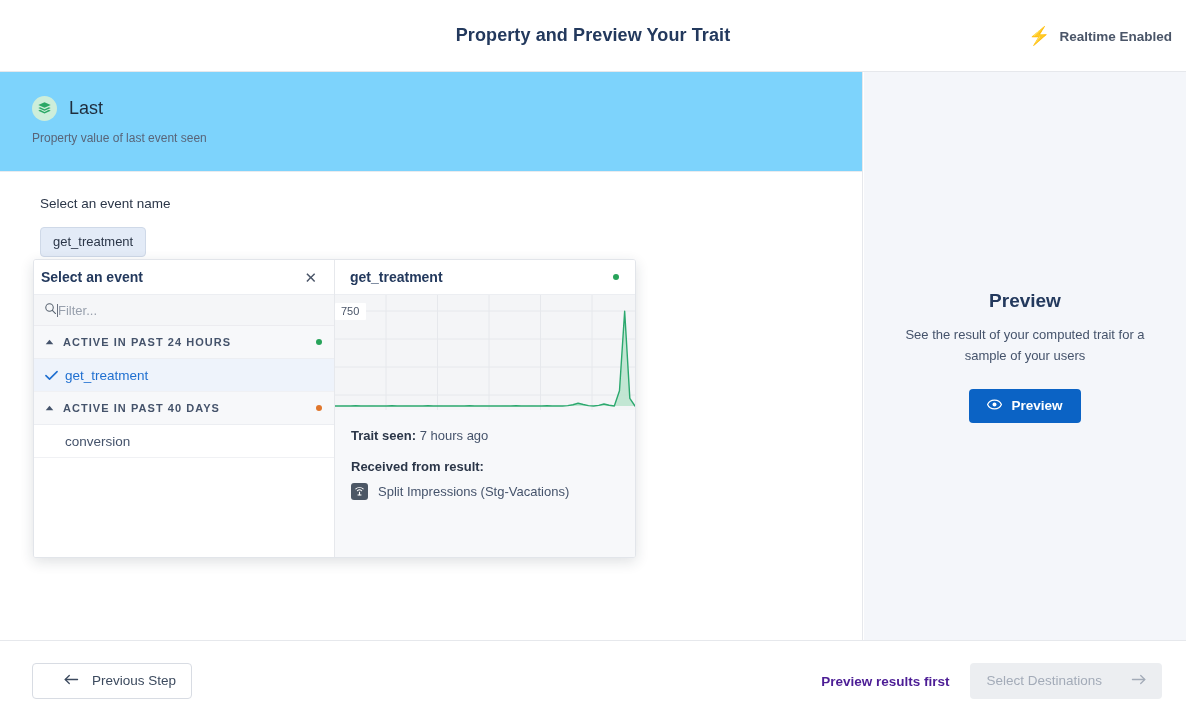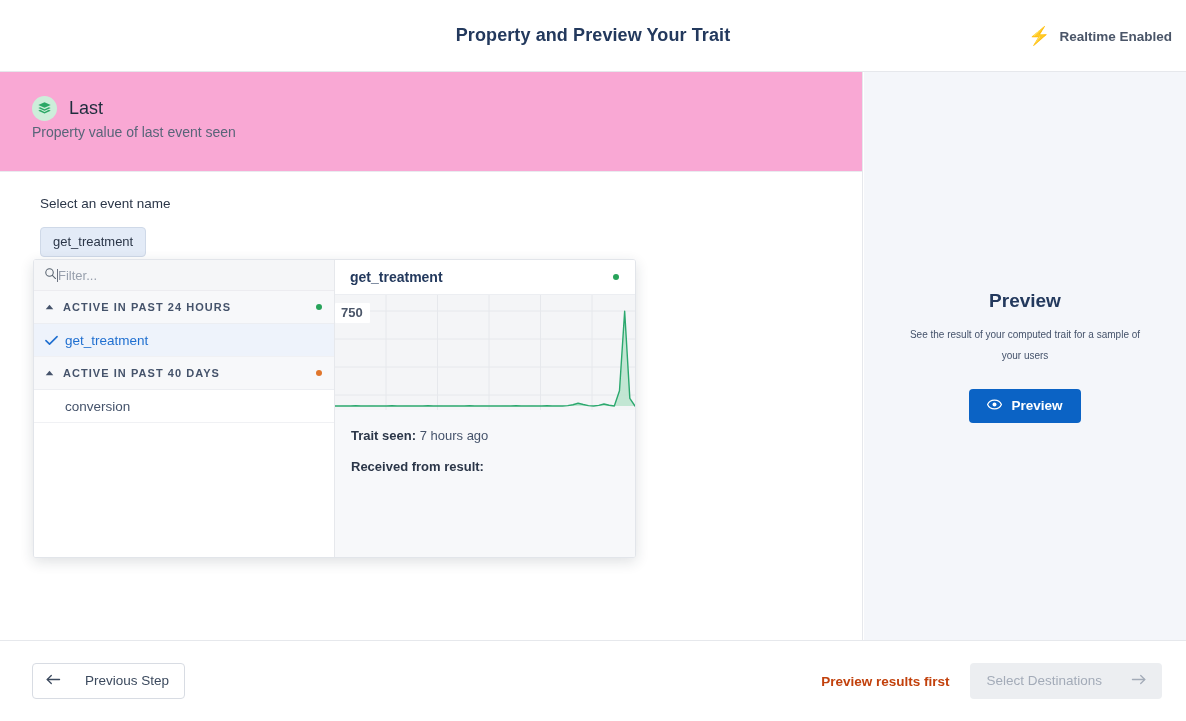--- a/index.html
+++ b/index.html
@@ -40,33 +40,33 @@
   
   .left-col {
     position: absolute; left: 0; top: 72px;
     width: 863px; height: 568px;
     background: #ffffff;
     border-right: 1px solid #e6e8ec;
   }
   .trait-head {
     position: relative;
     height: 100px;
-    background: #f9a8d4;
+    background: #7dd3fc;
     border-bottom: 1px solid #e9ebef;
     padding: 24px 0 0 32px;
   }
   .trait-title-row { display: flex; align-items: center; gap: 12px; }
   .trait-badge {
     width: 25px; height: 25px; border-radius: 50%;
     background: #cdeeda;
     display: flex; align-items: center; justify-content: center;
     flex: none;
   }
   .trait-title { font-size: 18px; color: #1f2d3d; font-weight: 400; }
-  .trait-sub { margin-top: 3px; font-size: 14px; color: #596579; }
+  .trait-sub { margin-top: 10px; font-size: 12px; color: #596579; }
 
   
   .section { padding: 24px 0 0 40px; }
   .section-label { font-size: 13.5px; color: #2b3648; }
   .chip {
     display: inline-block; margin-top: 16px;
     padding: 6px 12px 7px;
     background: #e3ebf7;
     border: 1px solid #cfd9e8;
     border-radius: 4px;
@@ -143,21 +143,21 @@
     padding: 0 16px 0 15px;
     border-bottom: 1px solid #eceef2;
   }
   .pr-head .pr-title { flex: 1; font-size: 14px; font-weight: bold; color: #23395d; }
   .chart-wrap { position: relative; height: 115px; background: #f4f5f7; overflow: hidden; }
   .chart-wrap svg { display: block; }
   .y-label {
     position: absolute; left: 0; top: 8px;
     background: #ffffff;
     padding: 2px 7px 3px 6px;
-    font-size: 13px; font-weight: bold; color: #4a5568;
+    font-size: 11px; font-weight: normal; color: #4a5568;
     border-radius: 1px;
   }
   .pr-body { flex: 1; padding: 18px 16px 0 16px; background: #f7f8fa; }
   .kv { font-size: 13px; color: #45536b; }
   .kv b { color: #2b3648; }
   .src-head { margin-top: 16px; font-size: 13px; font-weight: bold; color: #2b3648; }
   .src-row { margin-top: 9px; display: flex; align-items: center; gap: 10px; }
   .src-icon {
     width: 17px; height: 17px; border-radius: 3px;
     background: #4c5765;
@@ -170,21 +170,21 @@
   .preview-pane {
     position: absolute; left: 864px; top: 72px;
     width: 322px; height: 568px;
     background: #f4f6fa;
     display: flex; flex-direction: column;
     align-items: center; justify-content: center;
   }
   .pv-title { font-size: 19px; font-weight: bold; color: #23395d; }
   .pv-sub {
     margin-top: 12px; width: 240px; text-align: center;
-    font-size: 10px; color: #45536b; line-height: 21px;
+    font-size: 13px; color: #45536b; line-height: 21px;
   }
   .pv-btn {
     margin-top: 23px;
     display: inline-flex; align-items: center; gap: 9px;
     background: #0b63c5; color: #ffffff;
     border: none; border-radius: 4px;
     padding: 9px 18px 10px;
     font-family: inherit; font-size: 13.5px; font-weight: bold;
     cursor: pointer;
   }
@@ -192,31 +192,31 @@
   
   .footer {
     position: absolute; left: 0; top: 640px;
     width: 1186px; height: 81px;
     background: #ffffff;
     border-top: 1px solid #e6e8ec;
     display: flex; align-items: center;
     padding: 0 24px 0 32px;
   }
   .btn-prev {
-    display: inline-flex; align-items: center; gap: 24px;
+    display: inline-flex; align-items: center; gap: 13px;
     background: #ffffff; color: #3c4a5e;
     border: 1px solid #d8dce3; border-radius: 4px;
-    padding: 9px 15px 10px 13px;
+    padding: 9px 15px 10px 31px;
     font-family: inherit; font-size: 13.5px;
     cursor: pointer;
   }
   .footer-right {
     margin-left: auto; display: flex; align-items: center; gap: 21px;
   }
-  .hint { font-size: 13.5px; font-weight: bold; color: #c2410c; }
+  .hint { font-size: 13.5px; font-weight: bold; color: #4c1d95; }
   .btn-next {
     display: inline-flex; align-items: center; gap: 29px;
     background: #eceef1; color: #a3abb8;
     border: none; border-radius: 4px;
     padding: 10px 16px 11px;
     font-family: inherit; font-size: 13.5px;
     cursor: default;
   }
 </style>
 </head>
@@ -252,20 +252,24 @@
 
     <div class="section">
       <div class="section-label">Select an event name</div>
       <div class="chip">get_treatment</div>
     </div>
   </div>
 
   <div class="picker">
 
     <div class="picker-left">
+      <div class="picker-head">
+        <span class="ph-title">Select an event</span>
+        <span class="close-x">✕</span>
+      </div>
 
       <div class="filter-row">
         <span>
           <svg width="13" height="13" viewBox="0 0 16 16" aria-hidden="true">
             <circle cx="6.8" cy="6.8" r="4.6" fill="none" stroke="#57626f" stroke-width="1.3"></circle>
             <line x1="10.3" y1="10.3" x2="14.2" y2="14.2" stroke="#57626f" stroke-width="1.3" stroke-linecap="round"></line>
           </svg>
         </span>
         <span class="caret-text"></span>
         <span class="filter-ph">Filter...</span>
@@ -331,20 +335,31 @@
           </svg>
         <span class="y-label">750</span>
       </div>
 
       <div class="pr-body">
         <div class="kv">
           <b>Trait seen:</b>
           <span>7 hours ago</span>
         </div>
         <div class="src-head">Received from result:</div>
+        <div class="src-row">
+          <span class="src-icon">
+            <svg width="11" height="11" viewBox="0 0 12 12" aria-hidden="true">
+              <path d="M2 3.2a6 6 0 0 1 8 0" fill="none" stroke="#ffffff" stroke-width="1.1" stroke-linecap="round"></path>
+              <path d="M3.6 5.2a3.6 3.6 0 0 1 4.8 0" fill="none" stroke="#ffffff" stroke-width="1.1" stroke-linecap="round"></path>
+              <rect x="5.4" y="6.3" width="1.2" height="3.6" fill="#ffffff"></rect>
+              <rect x="3.9" y="9.2" width="4.2" height="1.2" fill="#ffffff"></rect>
+            </svg>
+          </span>
+          <span class="src-name">Split Impressions (Stg-Vacations)</span>
+        </div>
       </div>
     </div>
   </div>
 
   <div class="preview-pane">
     <div class="pv-title">Preview</div>
     <div class="pv-sub">See the result of your computed trait for a sample of your users</div>
     <button class="pv-btn">
       <span>
         <svg width="15" height="11" viewBox="0 0 16 11" aria-hidden="true">

